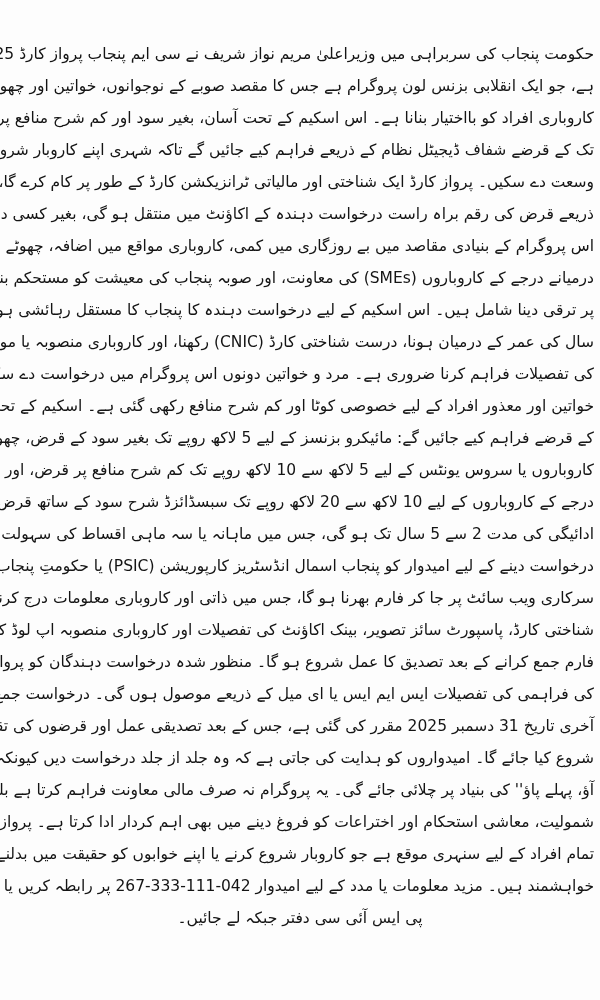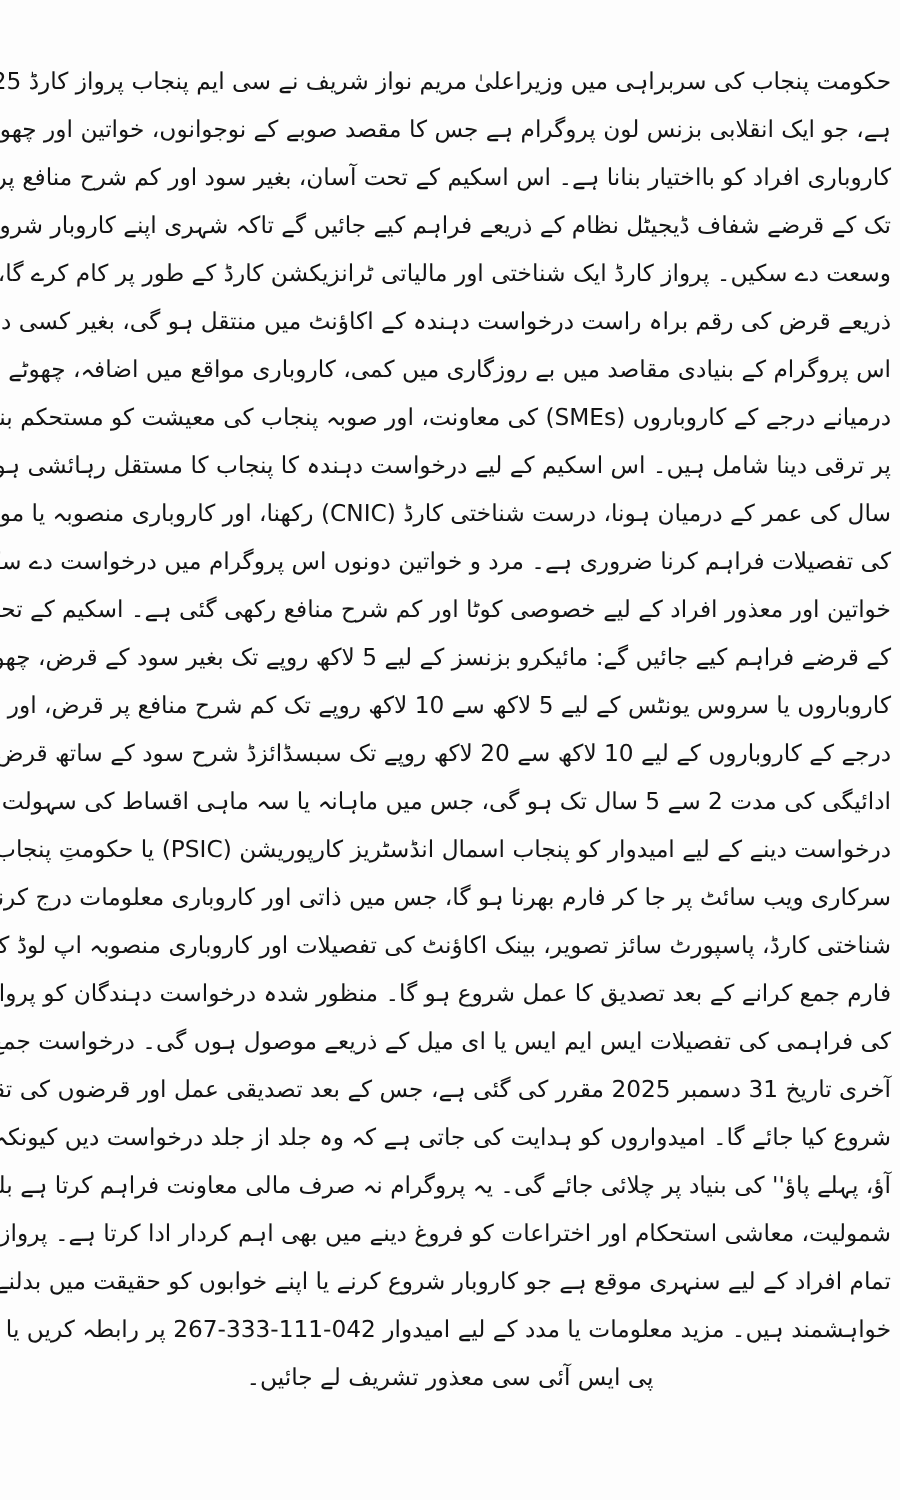--- a/index.html
+++ b/index.html
@@ -59,15 +59,15 @@
       <div class="line">سرکاری ویب سائٹ پر جا کر فارم بھرنا ہو گا، جس میں ذاتی اور کاروباری معلومات درج کرنی ہوں گی،</div>
       <div class="line">شناختی کارڈ، پاسپورٹ سائز تصویر، بینک اکاؤنٹ کی تفصیلات اور کاروباری منصوبہ اپ لوڈ کرنا ہو گا، اور</div>
       <div class="line">فارم جمع کرانے کے بعد تصدیق کا عمل شروع ہو گا۔ منظور شدہ درخواست دہندگان کو پرواز کارڈ اور قرض</div>
       <div class="line">کی فراہمی کی تفصیلات ایس ایم ایس یا ای میل کے ذریعے موصول ہوں گی۔ درخواست جمع کرانے کی</div>
       <div class="line">آخری تاریخ 31 دسمبر 2025 مقرر کی گئی ہے، جس کے بعد تصدیقی عمل اور قرضوں کی تقسیم کا عمل</div>
       <div class="line">شروع کیا جائے گا۔ امیدواروں کو ہدایت کی جاتی ہے کہ وہ جلد از جلد درخواست دیں کیونکہ اسکیم ''پہلے</div>
       <div class="line">آؤ، پہلے پاؤ'' کی بنیاد پر چلائی جائے گی۔ یہ پروگرام نہ صرف مالی معاونت فراہم کرتا ہے بلکہ ڈیجیٹل</div>
       <div class="line">شمولیت، معاشی استحکام اور اختراعات کو فروغ دینے میں بھی اہم کردار ادا کرتا ہے۔ پرواز کارڈ 2025 اُن</div>
       <div class="line">تمام افراد کے لیے سنہری موقع ہے جو کاروبار شروع کرنے یا اپنے خوابوں کو حقیقت میں بدلنے کے</div>
       <div class="line">خواہشمند ہیں۔ مزید معلومات یا مدد کے لیے امیدوار 042-111-333-267 پر رابطہ کریں یا قریبی</div>
-      <div class="line">پی ایس آئی سی معذور تشریف لے جائیں۔</div>
+      <div class="line">پی ایس آئی سی دفتر جبکہ لے جائیں۔</div>
     </div>
 </div>
 
 </body></html>

